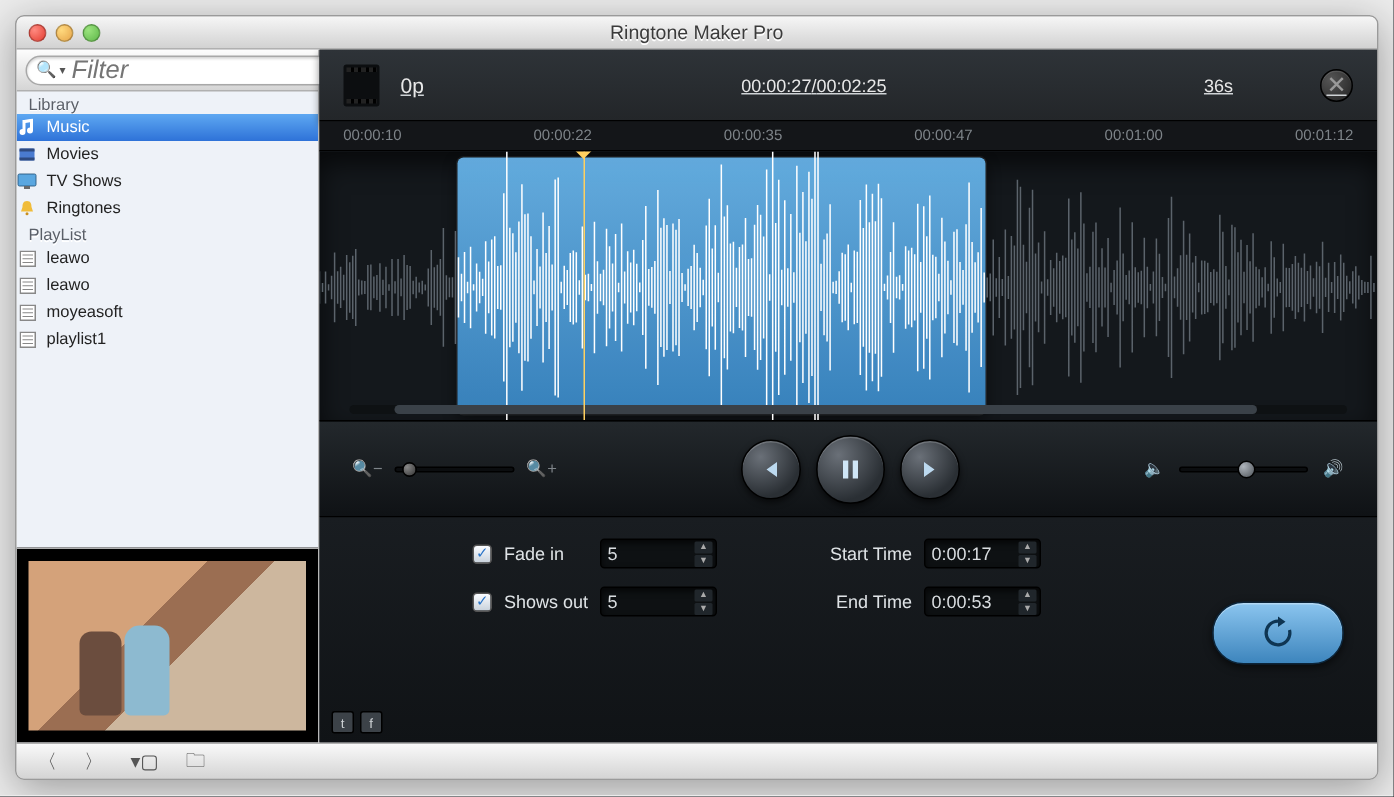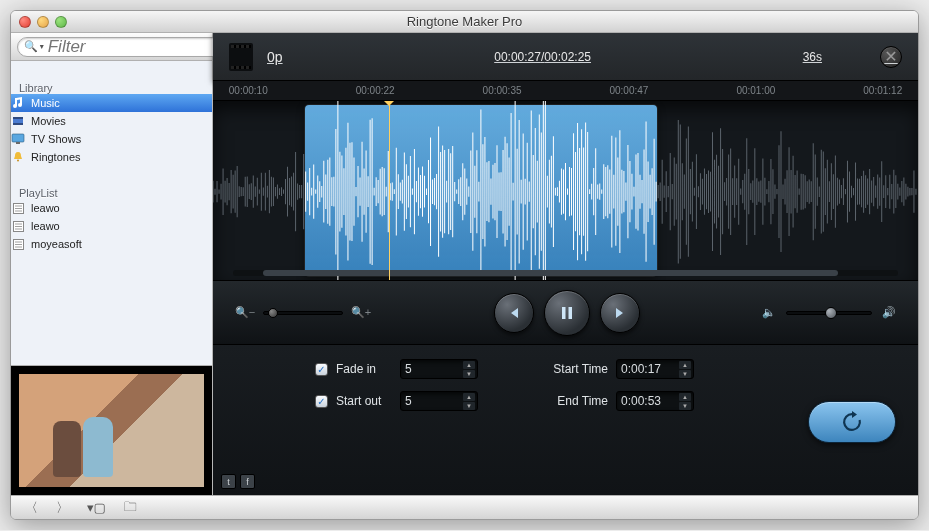--- a/index.html
+++ b/index.html
@@ -36,21 +36,21 @@
 .filterbar { height:28px; background:linear-gradient(#fdfdfd,#d5d5d5); border-bottom:1px solid #b0b0b0; display:flex; align-items:center; padding:0 6px; }
 .filterfield {
   flex:1; height:20px; border-radius:10px; border:1px solid #a8a8a8;
   background:#fff; display:flex; align-items:center; padding:0 6px;
   box-shadow: inset 0 1px 2px rgba(0,0,0,0.2);
 }
 .filterfield input { border:none; outline:none; font-size:17px; flex:1; color:#444; background:transparent;font-style:italic; }
 .filterfield .mag { font-size:11px; color:#555; margin-right:2px; }
 .filterfield .dd { font-size:8px; color:#555; margin-right:4px; }
 
-.section-head { font-size:11px; color:#5a5f68; padding:21px 8px 0 8px; text-shadow:0 1px 0 #fff; }
+.section-head { font-size:11px; color:#5a5f68; padding:3px 8px 0 8px; text-shadow:0 1px 0 #fff; }
 .libitems { list-style:none; }
 .libitems li {
   height:18px; display:flex; align-items:center; gap:6px;
   font-size:11px; color:#222; cursor:default;
 }
 .libitems li.sel {
   background: linear-gradient(#5ea8f2, #2e72d8);
   color:#fff;
 }
 .icon-sm { width:14px; height:12px; display:inline-flex; align-items:center; justify-content:center; }
@@ -215,20 +215,29 @@
         </li>
         <li>
           <span class="icon-sm">
               <svg width="11" height="11" viewBox="0 0 11 11">
                 <rect x="0.5" y="0.5" width="10" height="10" fill="#fff" stroke="#888"></rect>
                 <path d="M2 3h7M2 5.5h7M2 8h7" stroke="#888" stroke-width="0.8"></path>
               </svg>
             </span>
           <span>moyeasoft</span>
         </li>
+        <li>
+          <span class="icon-sm">
+              <svg width="11" height="11" viewBox="0 0 11 11">
+                <rect x="0.5" y="0.5" width="10" height="10" fill="#fff" stroke="#888"></rect>
+                <path d="M2 3h7M2 5.5h7M2 8h7" stroke="#888" stroke-width="0.8"></path>
+              </svg>
+            </span>
+          <span>playlist1</span>
+        </li>
       </ul>
 
       <div class="preview">
         <div class="img">
           <div class="char1"></div>
             <div class="char2"></div>
         </div>
       </div>
     </div>
 
@@ -313,21 +322,21 @@
             <div class="numf">
                 <span>5</span>
                 <div class="step">
                   <span>▲</span>
                   <span>▼</span>
                 </div>
               </div>
           </div>
           <div class="row">
             <div class="chk">✓</div>
-            <div class="lbl">Start out</div>
+            <div class="lbl">Shows out</div>
             <div class="numf">
                 <span>5</span>
                 <div class="step">
                   <span>▲</span>
                   <span>▼</span>
                 </div>
               </div>
           </div>
         </div>
         <div style="width:60px"></div>

